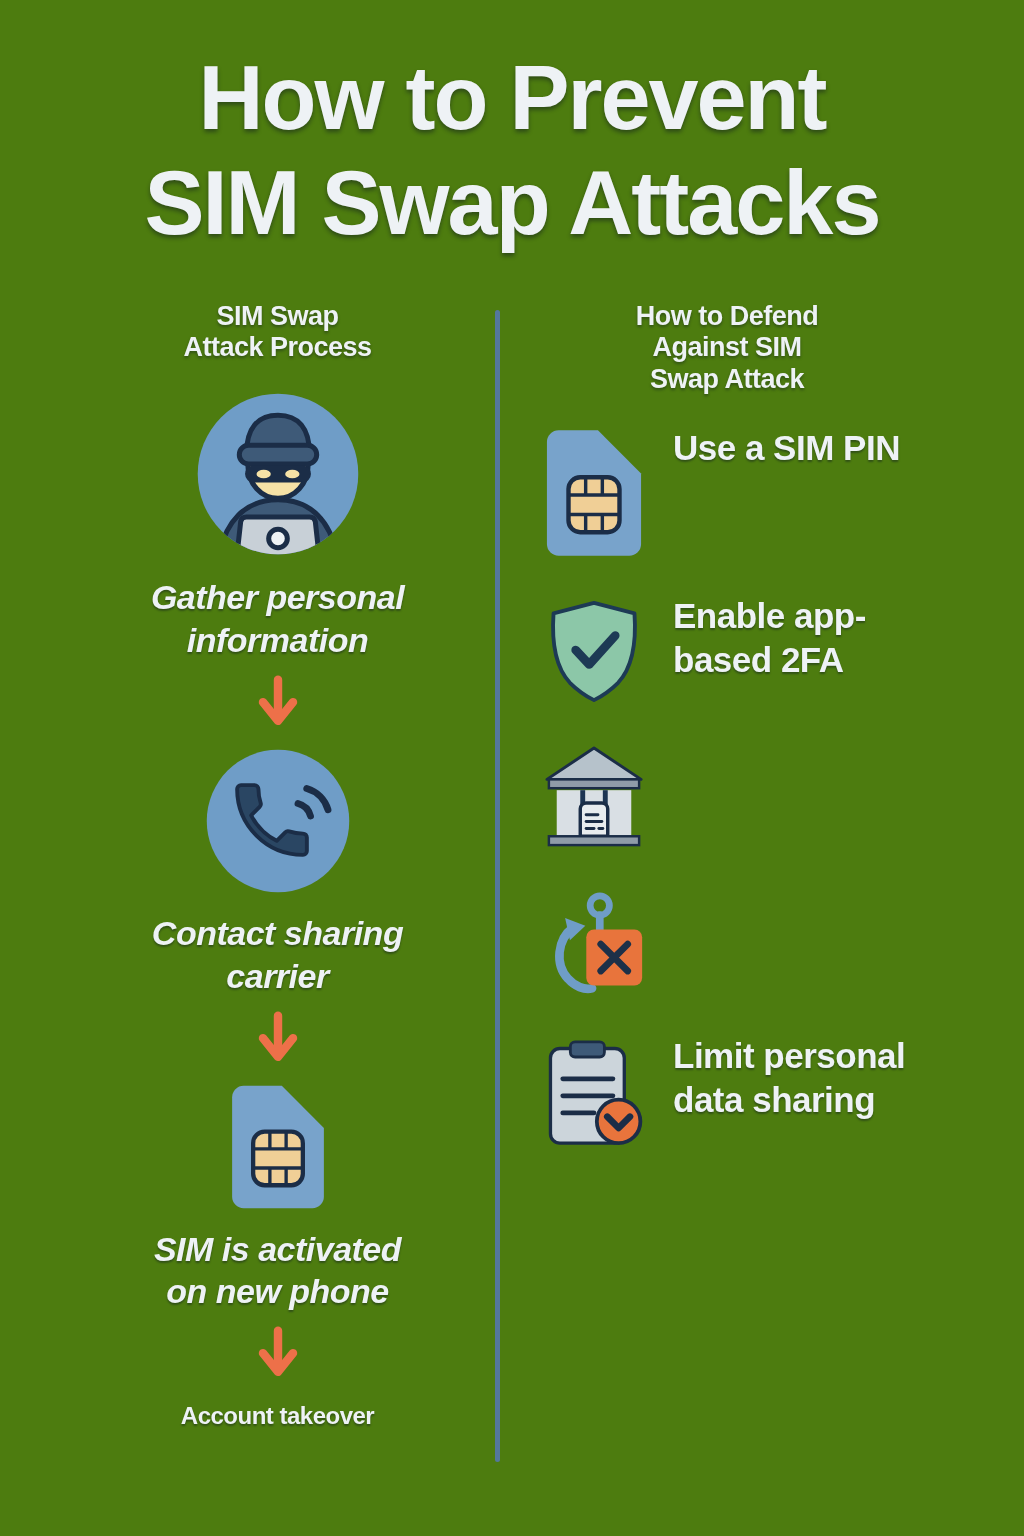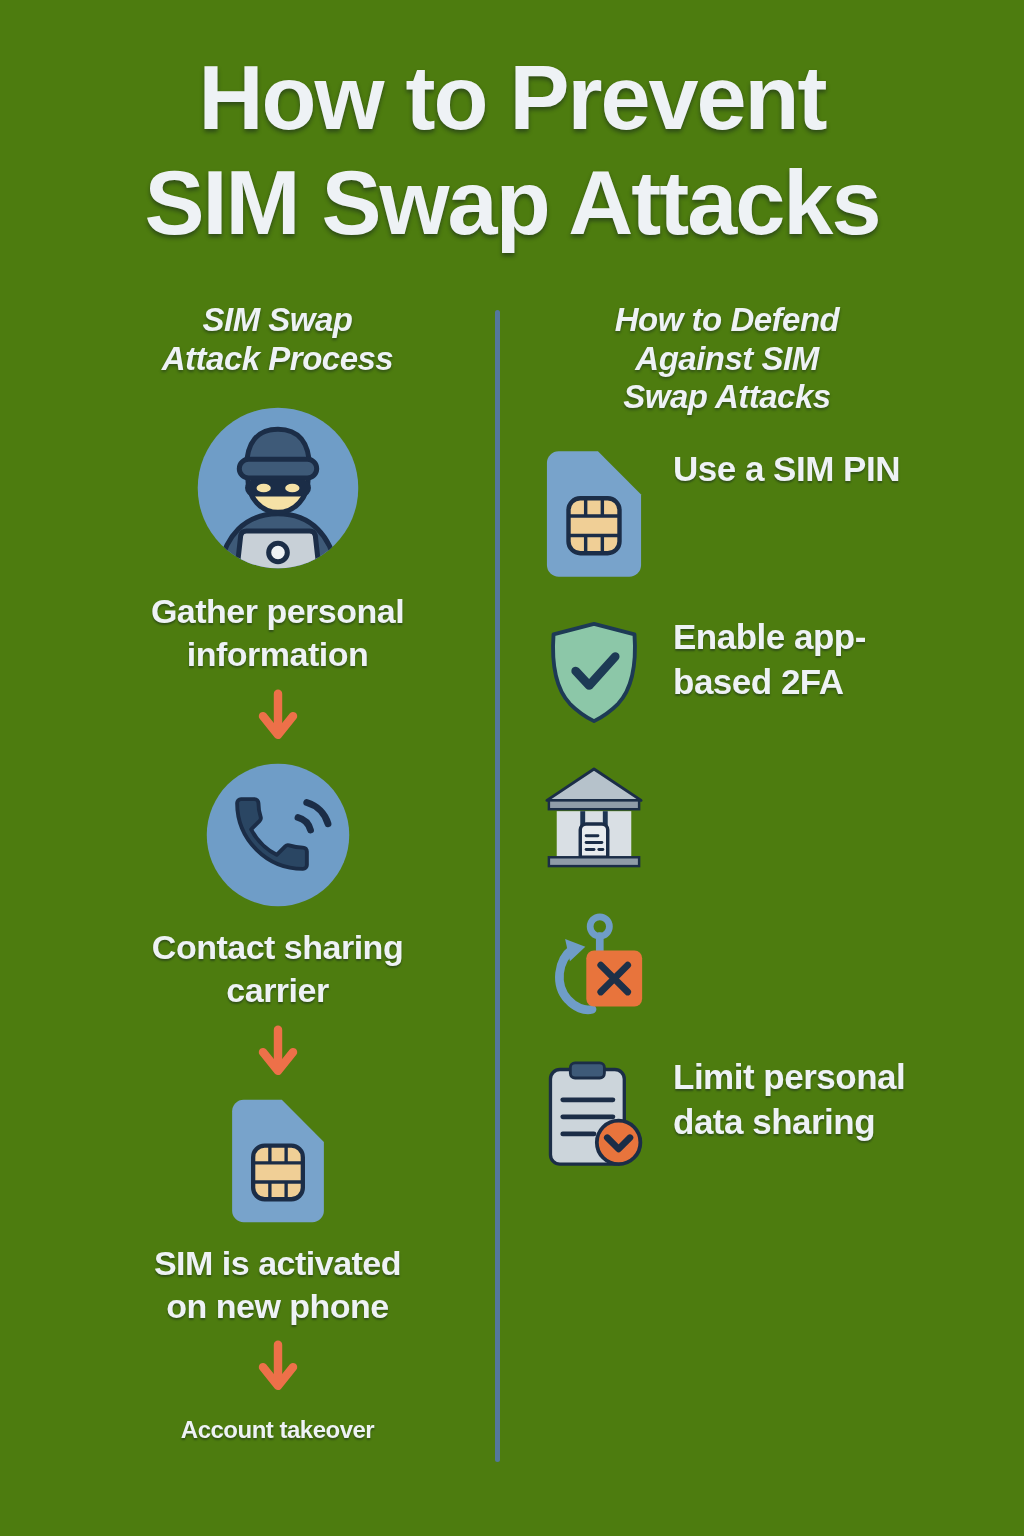--- a/index.html
+++ b/index.html
@@ -10,27 +10,27 @@
   }
   .pre{white-space:pre-line;}
   .t-title{
     padding-top:46px;text-align:center;font-size:90px;line-height:1.17;
     letter-spacing:-2px;text-shadow:0 3px 4px rgba(8,18,32,.45);
   }
   .columns{display:flex;margin-top:44px;}
   .left-col{width:497px;flex:none;}
   .left-inner{margin-left:58px;width:439px;display:flex;flex-direction:column;align-items:center;}
   .right-col{flex:1;padding-left:44px;box-sizing:border-box;}
-  .t-h2{font-size:33px;line-height:1.18;letter-spacing:-.5px;text-align:center;
-        text-shadow:0 2px 3px rgba(8,18,32,.4);font-style:italic;}
+  .t-h2{font-size:27px;line-height:1.18;letter-spacing:-.5px;text-align:center;
+        text-shadow:0 2px 3px rgba(8,18,32,.4);}
   .t-body{font-size:34px;line-height:1.26;letter-spacing:-.5px;text-align:center;
           text-shadow:0 2px 2px rgba(8,18,32,.4);}
   .left-inner .t-h2{margin-bottom:24px;}
   .step-icon{margin-bottom:16px;display:block;}
-  .step-caption{margin-bottom:10px;}
+  .step-caption{margin-bottom:10px;font-style:italic;}
   .flow-arrow{margin:2px 0 12px 0;display:block;}
   .final-caption{font-size:24px;margin-top:4px;}
   .divider{
     position:absolute;left:495px;top:310px;width:5px;height:1152px;
     background:#54779c;border-radius:3px;
   }
   .right-col .t-h2{width:372px;margin-bottom:30px;}
   .defense-item{display:flex;align-items:flex-start;margin-bottom:34px;}
   .icon-cell{width:106px;flex:none;display:flex;justify-content:center;align-items:center;}
   .defense-label{margin-left:26px;text-align:left;font-size:35px;line-height:1.26;
@@ -127,21 +127,21 @@
           </svg>
         </span>
 
         <div class="t-body final-caption">Account takeover</div>
       </div>
     </div>
 
     <div class="right-col">
       <div class="t-h2 pre">How to Defend
 Against SIM
-Swap Attacks</div>
+Swap Attack</div>
 
       <div class="defense-item">
         <span class="icon-cell">
           <svg width="102" height="134" viewBox="0 0 104 136">
             <path d="M16,4 H56 L100,48 V120 a12,12 0 0 1 -12,12 H16 a12,12 0 0 1 -12,-12 V16 a12,12 0 0 1 12,-12 Z" fill="#78a3cb"></path>
             <rect x="26" y="52" width="52" height="56" rx="12" fill="#f0cf96" stroke="#1b2d47" stroke-width="4.5"></rect>
             <line x1="26" y1="70" x2="78" y2="70" stroke="#1b2d47" stroke-width="3.5"></line>
             <line x1="26" y1="90" x2="78" y2="90" stroke="#1b2d47" stroke-width="3.5"></line>
             <line x1="43.5" y1="52" x2="43.5" y2="70" stroke="#1b2d47" stroke-width="3.5"></line>
             <line x1="60.5" y1="52" x2="60.5" y2="70" stroke="#1b2d47" stroke-width="3.5"></line>

